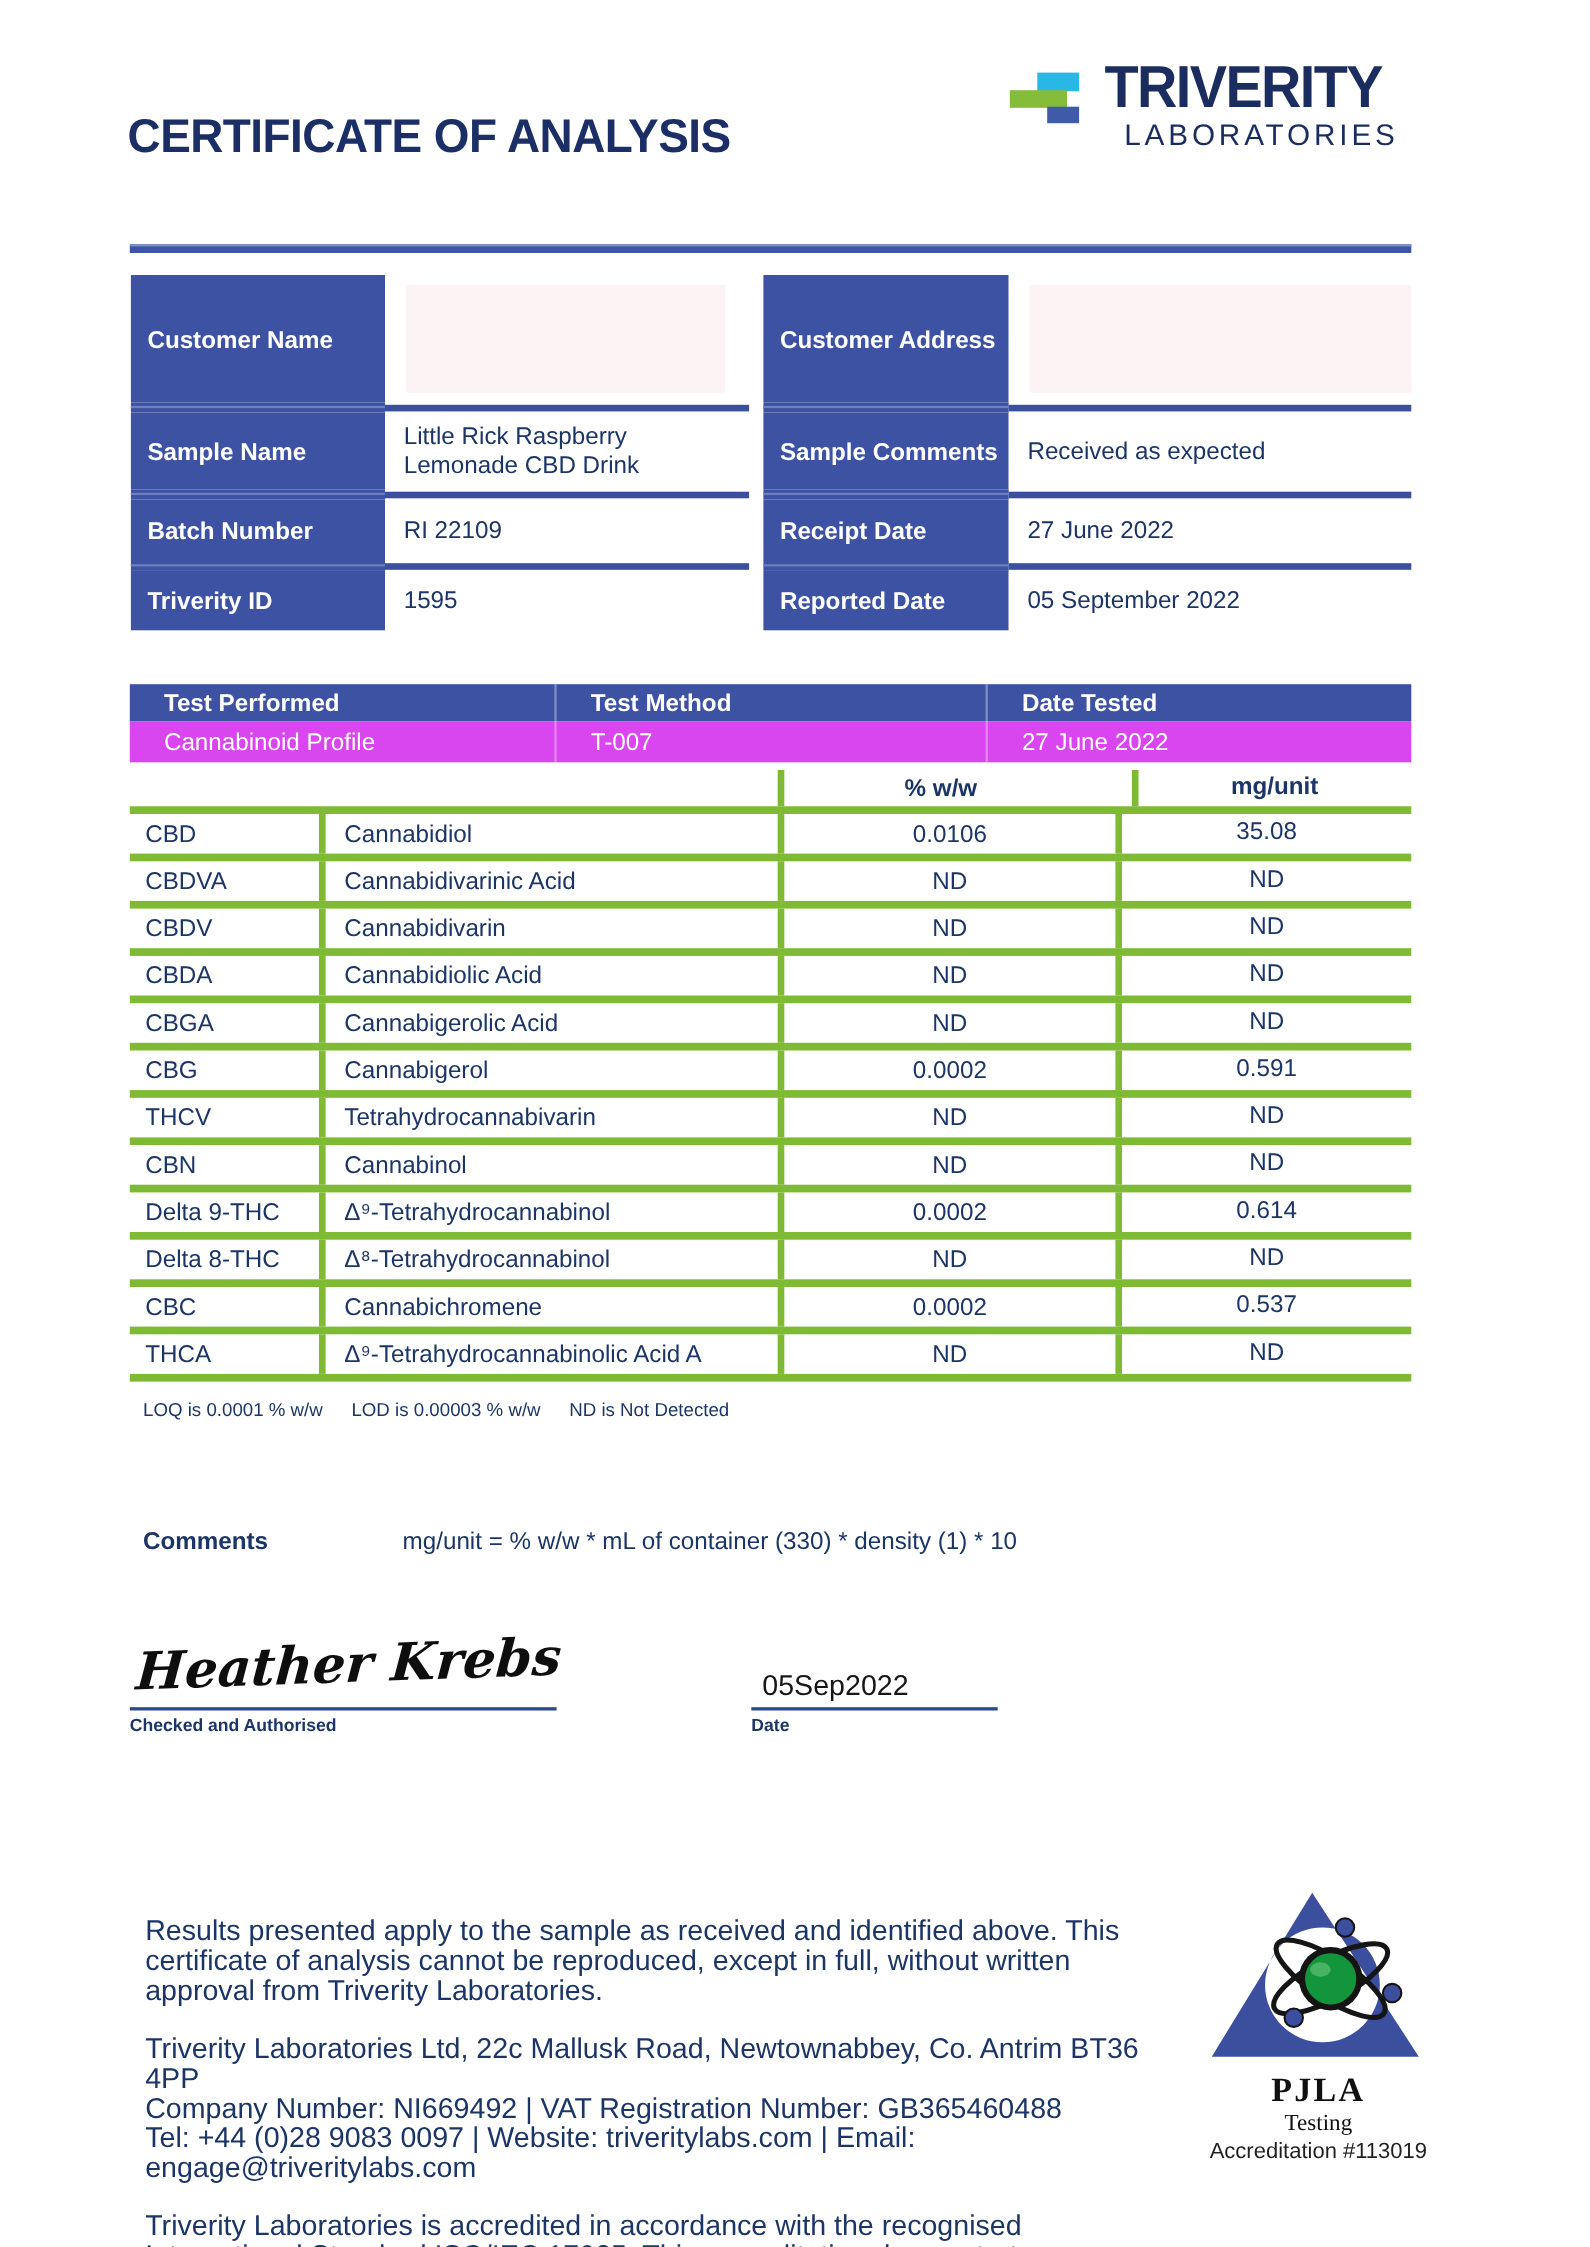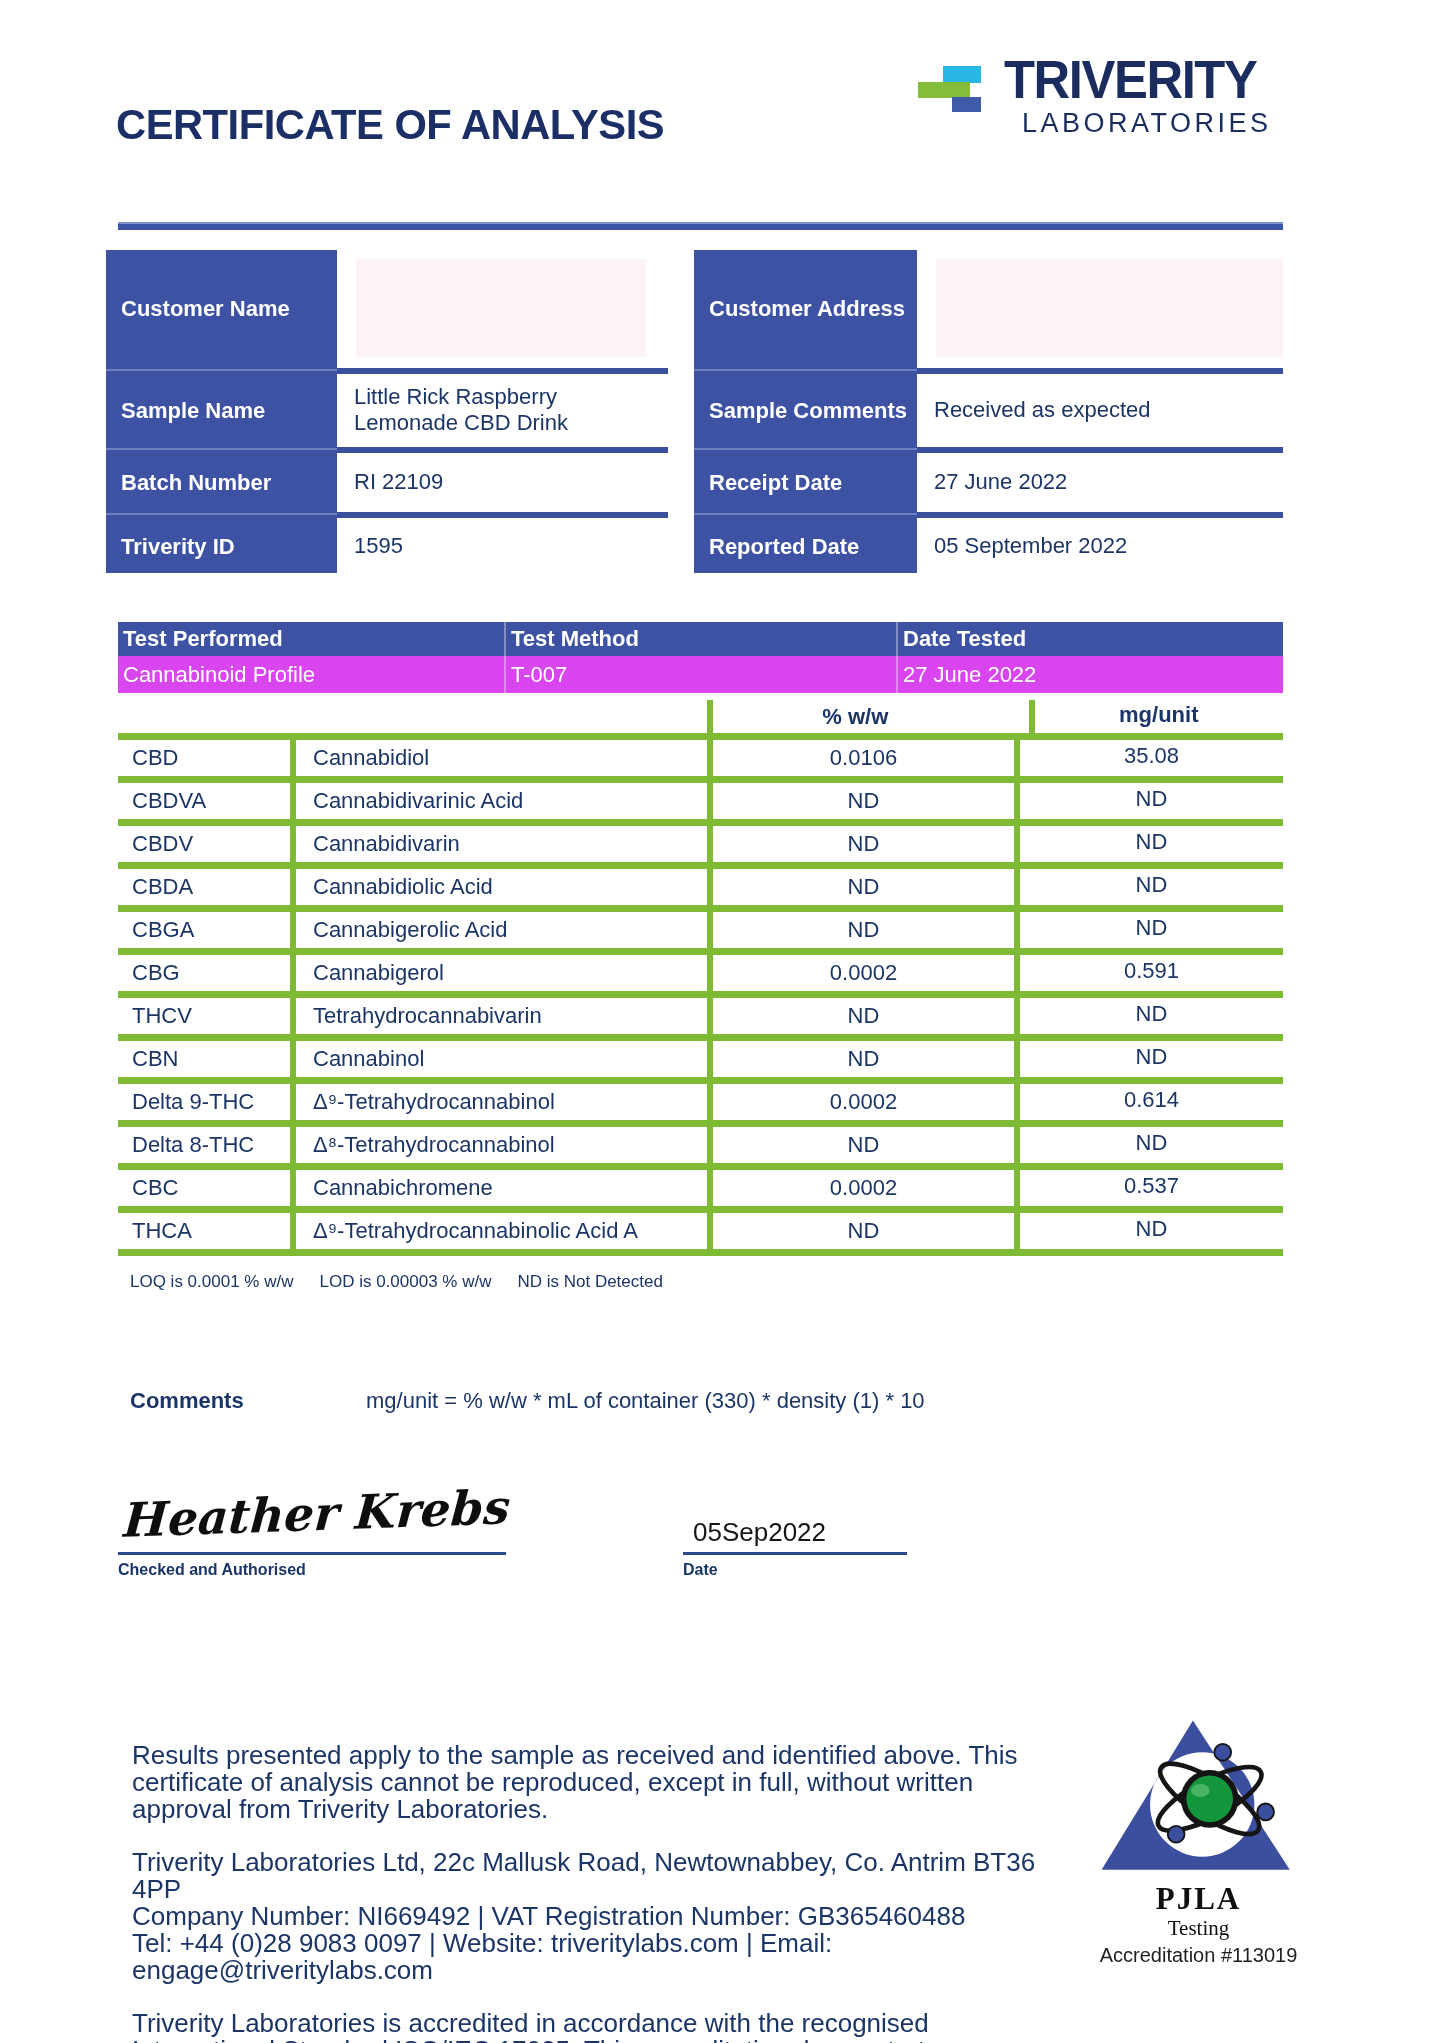--- a/index.html
+++ b/index.html
@@ -26,21 +26,21 @@
   }
   .title{
     position:absolute;left:116px;top:100px;font-size:43px;font-weight:bold;
     color:#1b2f66;letter-spacing:-.5px;transform:scaleX(.97);transform-origin:left top;
   }
   .top-rule{position:absolute;left:118px;top:222px;width:1165px;height:6px;
     background:#3d55a6;border-top:2px solid #8193c9;}
 
   
   .info-table{position:absolute;top:250px;}
-  .info-left{left:106px;width:562px;}
+  .info-left{left:119px;width:562px;}
   .info-right{left:694px;width:589px;}
   .info-row{display:flex;}
   .info-label{
     background:#3e52a3;color:#ffffff;font-weight:bold;font-size:22px;line-height:27px;
     display:flex;align-items:center;box-sizing:border-box;padding-left:15px;padding-right:8px;
   }
   .info-left .info-label{width:231px;}
   .info-right .info-label{width:223px;}
   .info-value{
     flex:1;background:#ffffff;display:flex;align-items:center;box-sizing:border-box;
@@ -55,21 +55,21 @@
   .info-left .sep-label{width:231px;}
   .info-right .sep-label{width:223px;}
   .info-sep .sep-label::after{content:"";position:absolute;left:0;right:0;top:3px;height:2px;background:#6d7fbd;}
   .info-sep .sep-value{flex:1;background:#ffffff;display:flex;align-items:center;}
   .info-sep .sep-value .bar{width:100%;height:6px;background:#3a4f9d;}
 
   
   .test-table{position:absolute;left:118px;top:622px;width:1165px;}
   .test-head{display:flex;background:#3e52a3;height:34px;color:#fff;font-weight:bold;font-size:22px;}
   .test-row{display:flex;background:#d946ef;height:37px;color:#fff;font-size:22px;}
-  .tcell{display:flex;align-items:center;box-sizing:border-box;padding-left:5px;}
+  .tcell{display:flex;align-items:center;box-sizing:border-box;padding-left:31px;}
   .tc1{width:386px;}
   .tc2{width:392px;border-left:2px solid rgba(255,255,255,.35);}
   .tc3{flex:1;border-left:2px solid rgba(255,255,255,.35);}
 
   
   .results{position:absolute;left:118px;top:700px;width:1165px;}
   .res-subhead{display:flex;height:40px;box-sizing:border-box;border-bottom:7px solid #7eba33;}
   .res-row{display:flex;height:43px;box-sizing:border-box;border-bottom:7px solid #7eba33;}
   .rcell{display:flex;align-items:center;box-sizing:border-box;font-size:22px;color:#1c3567;}
   .rc1{width:172px;padding-left:14px;}

